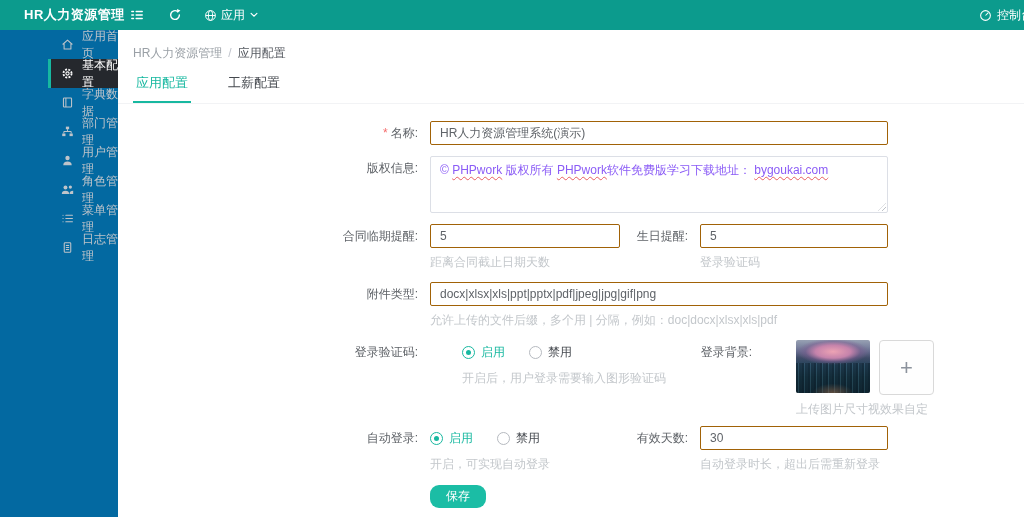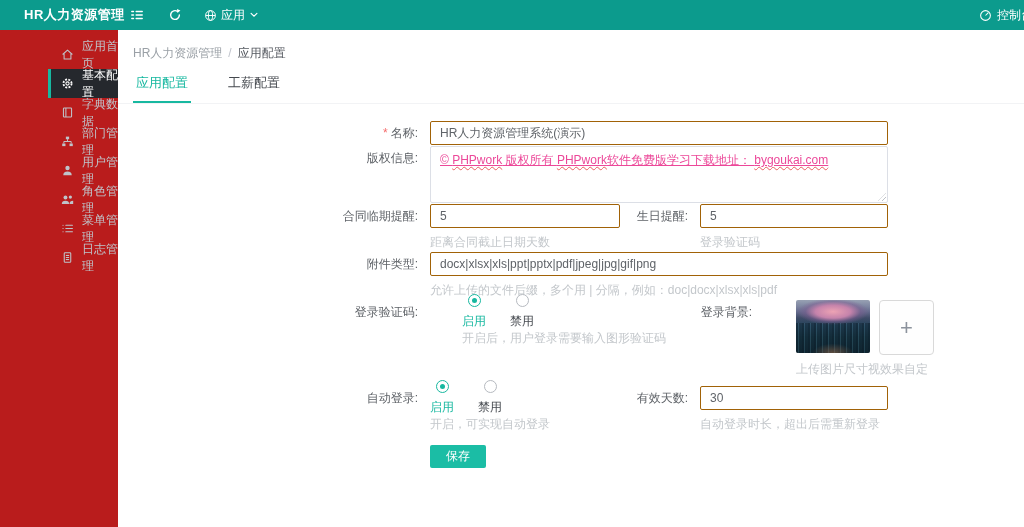--- a/index.html
+++ b/index.html
@@ -8,74 +8,74 @@
 
   
   .header { position:absolute; top:0; left:0; width:1024px; height:30px; background:#0c9b8d; display:flex; align-items:center; color:#fff; z-index:20; }
   .header-brand { width:118px; padding-left:24px; font-size:13px; font-weight:bold; letter-spacing:.5px; white-space:nowrap; }
   .hicon-btn { height:30px; display:flex; align-items:center; padding:0 12px; cursor:pointer; }
   .app-switch { display:flex; align-items:center; gap:4px; padding:0 10px; height:30px; cursor:pointer; font-size:12px; }
   .header-right { margin-left:auto; display:flex; align-items:center; gap:5px; font-size:12px; margin-right:-9px; cursor:pointer; white-space:nowrap; }
   .hicon svg { display:block; }
 
   
-  .sidebar { position:absolute; top:30px; left:0; width:118px; height:497px; background:#b91c1c; padding-top:10px;padding-left:48px; }
+  .sidebar { position:absolute; top:20px; left:0; width:118px; height:497px; background:#0369a1; padding-top:10px;padding-left:48px; }
   .side-item { height:29px; display:flex; align-items:center; gap:8px; padding-left:10px; border-left:3px solid transparent; color:#bfc4ca; font-size:12px; cursor:pointer; }
   .side-item .icon { width:14px; height:14px; display:flex; align-items:center; justify-content:center; }
   .side-item.active { background:#25282d; border-left-color:#17b8a0; color:#fefefe; }
 
   
   .content { position:absolute; top:30px; left:118px; width:906px; height:497px; background:#fff; }
   .breadcrumb { padding:15px 0 0 15px; font-size:12px; color:#9aa0a6; }
   .breadcrumb .sep { margin:0 6px; color:#c0c4cc; }
   .breadcrumb .current { color:#54585f; }
   .tabs { display:flex; padding-left:15px; margin-top:12px; border-bottom:1px solid #f2f3f5; }
   .tab { padding:0 3px 9px 3px; margin-right:34px; font-size:13px; color:#45494f; cursor:pointer; border-bottom:2px solid transparent; }
   .tab.active { color:#17b8a0; border-bottom-color:#17b8a0; }
 
   
   .form { margin-top:17px; }
-  .frow { display:flex; align-items:flex-start; margin-bottom:1px; }
+  .frow { display:flex; align-items:flex-start; margin-bottom:11px; }
   .flabel { width:312px; flex-shrink:0; text-align:right; padding-right:12px; color:#5f6368; line-height:24px; }
   .star { color:#f56c6c; margin-right:3px; }
   .mid-label { width:80px; flex-shrink:0; text-align:right; padding-right:12px; color:#5f6368; line-height:24px; }
   .txt { height:24px; border:1px solid #a16207; border-radius:2px; padding:0 9px; font-size:12px; color:#5f6368; font-family:"Liberation Sans","DejaVu Sans",sans-serif; outline:none; background:#fff; }
   .w-full { width:458px; }
   .w-half { width:190px; }
   .w-half2 { width:188px; }
   .col { display:flex; flex-direction:column; }
   .col-left { width:190px; flex-shrink:0; }
   .help { margin-top:6px; color:#c3c7cb; font-size:12px; white-space:nowrap; }
-  .textarea { width:458px; height:57px; border:1px solid #dcdfe6; border-radius:2px; padding:5px 9px; line-height:16px; position:relative; cursor:text; color:#ec4899;text-decoration:underline; }
+  .textarea { width:458px; height:57px; border:1px solid #dcdfe6; border-radius:2px; padding:5px 9px; line-height:16px; position:relative; cursor:text; color:#8b5cf6; }
   .squiggle { text-decoration:underline; text-decoration-style:wavy; text-decoration-color:#e85f5f; text-decoration-thickness:1px; text-underline-offset:2px; }
   .resize-grip { position:absolute; right:1px; bottom:1px; width:8px; height:8px; cursor:se-resize;
     background:repeating-linear-gradient(135deg, transparent 0 2px, #bfc3c9 2px 3px);
     clip-path:polygon(100% 0, 100% 100%, 0 100%); }
 
   .radio-group { display:flex; align-items:center; gap:24px; height:24px; }
-  .radio-opt { display:flex; align-items:center; gap:6px; cursor:pointer; color:#45494f;flex-direction:column; }
+  .radio-opt { display:flex; align-items:center; gap:6px; cursor:pointer; color:#45494f; }
   .radio-opt.checked { color:#17b8a0; }
   .rdot { width:13px; height:13px; border-radius:50%; border:1px solid #b6bac0; background:#fff; position:relative; flex-shrink:0; }
   .radio-opt.checked .rdot { border-color:#17b8a0; }
   .radio-opt.checked .rdot::after { content:""; position:absolute; left:3px; top:3px; width:5px; height:5px; border-radius:50%; background:#17b8a0; }
 
   .upload-area { display:flex; align-items:flex-start; gap:9px; }
   .bg-thumb { width:74px; height:53px; border-radius:2px; position:relative; overflow:hidden; cursor:pointer;
     background:
       radial-gradient(ellipse 62% 32% at 50% 22%, #eda3b4 0%, #c583ab 38%, rgba(125,95,145,.55) 60%, rgba(90,85,125,0) 78%),
       linear-gradient(180deg, #98a1b3 0%, #7e86a1 12%, #656b8d 22%, #3e4b67 34%, #24435a 48%, #183644 70%, #122a36 100%); }
   .bg-thumb::after { content:""; position:absolute; left:0; right:0; top:44%; bottom:0; opacity:.75;
     background:
       radial-gradient(ellipse 40% 45% at 50% 100%, rgba(226,146,92,.5), rgba(226,146,92,0) 70%),
       repeating-linear-gradient(90deg, rgba(8,22,32,.6) 0 2px, rgba(90,140,160,.28) 2px 3px, rgba(8,22,32,.38) 3px 6px); }
   .upload-box { width:55px; height:55px; border:1px solid #d9d9d9; border-radius:4px; background:#fefefe; display:flex; align-items:center; justify-content:center; cursor:pointer; }
   .plus { font-size:22px; color:#8c939d; line-height:1; font-weight:300; }
 
   .save-row { margin-left:312px; margin-top:12px; }
-  .save-btn { width:56px; height:23px; background:#1bbda5; color:#fff; border:none; border-radius:2px; font-size:12px; cursor:pointer; font-family:"Liberation Sans","DejaVu Sans",sans-serif; }
+  .save-btn { width:56px; height:23px; background:#1bbda5; color:#fff; border:none; border-radius:9px; font-size:12px; cursor:pointer; font-family:"Liberation Sans","DejaVu Sans",sans-serif; }
 </style>
 </head>
 <body>
 
 <div class="header">
   <div class="header-brand">HR人力资源管理</div>
 
   <div class="hicon-btn">
     <span class="hicon">
       <svg width="14" height="14" viewBox="0 0 16 16">

